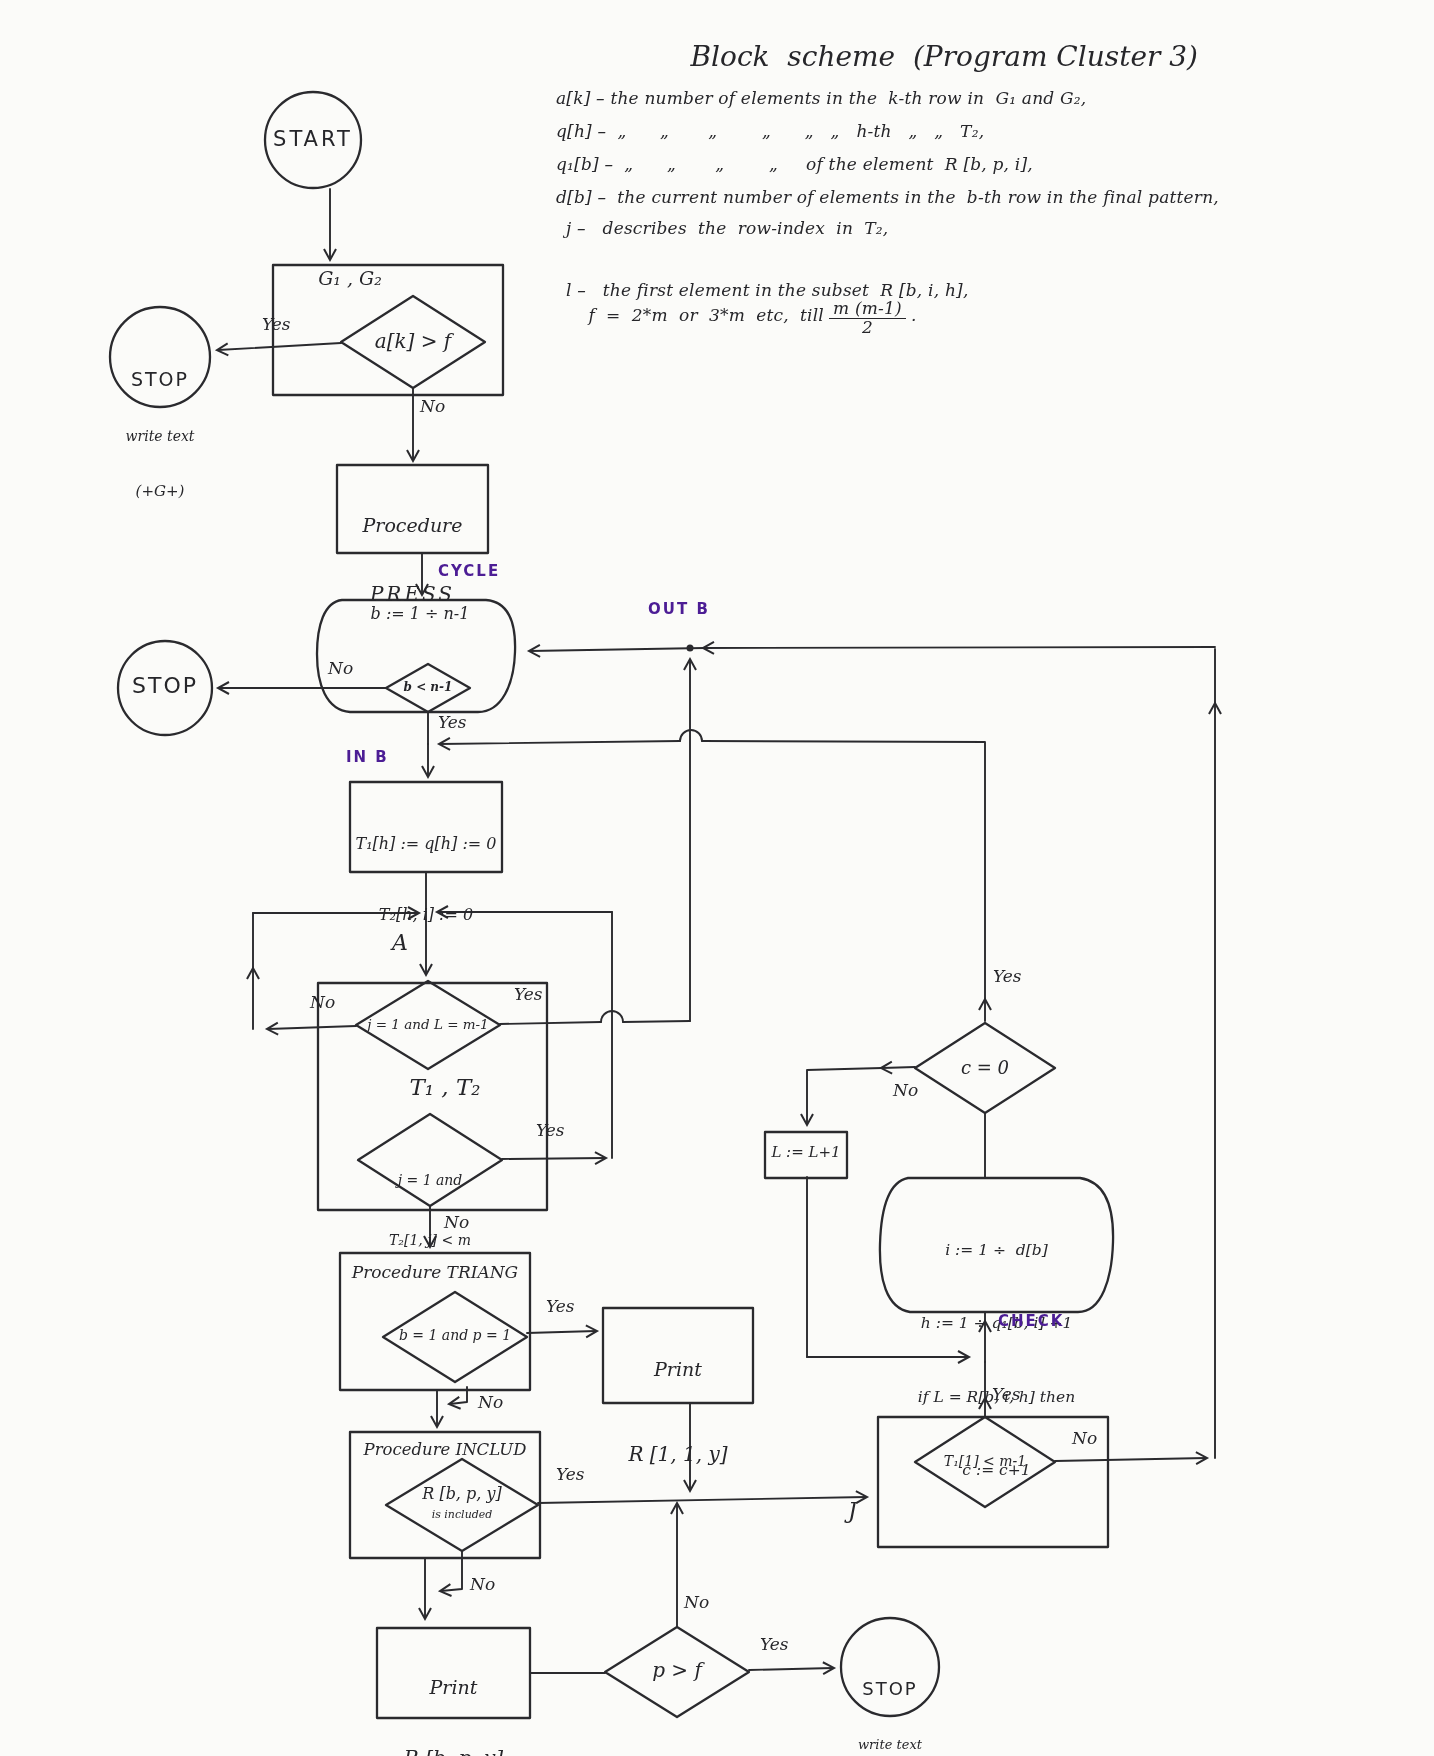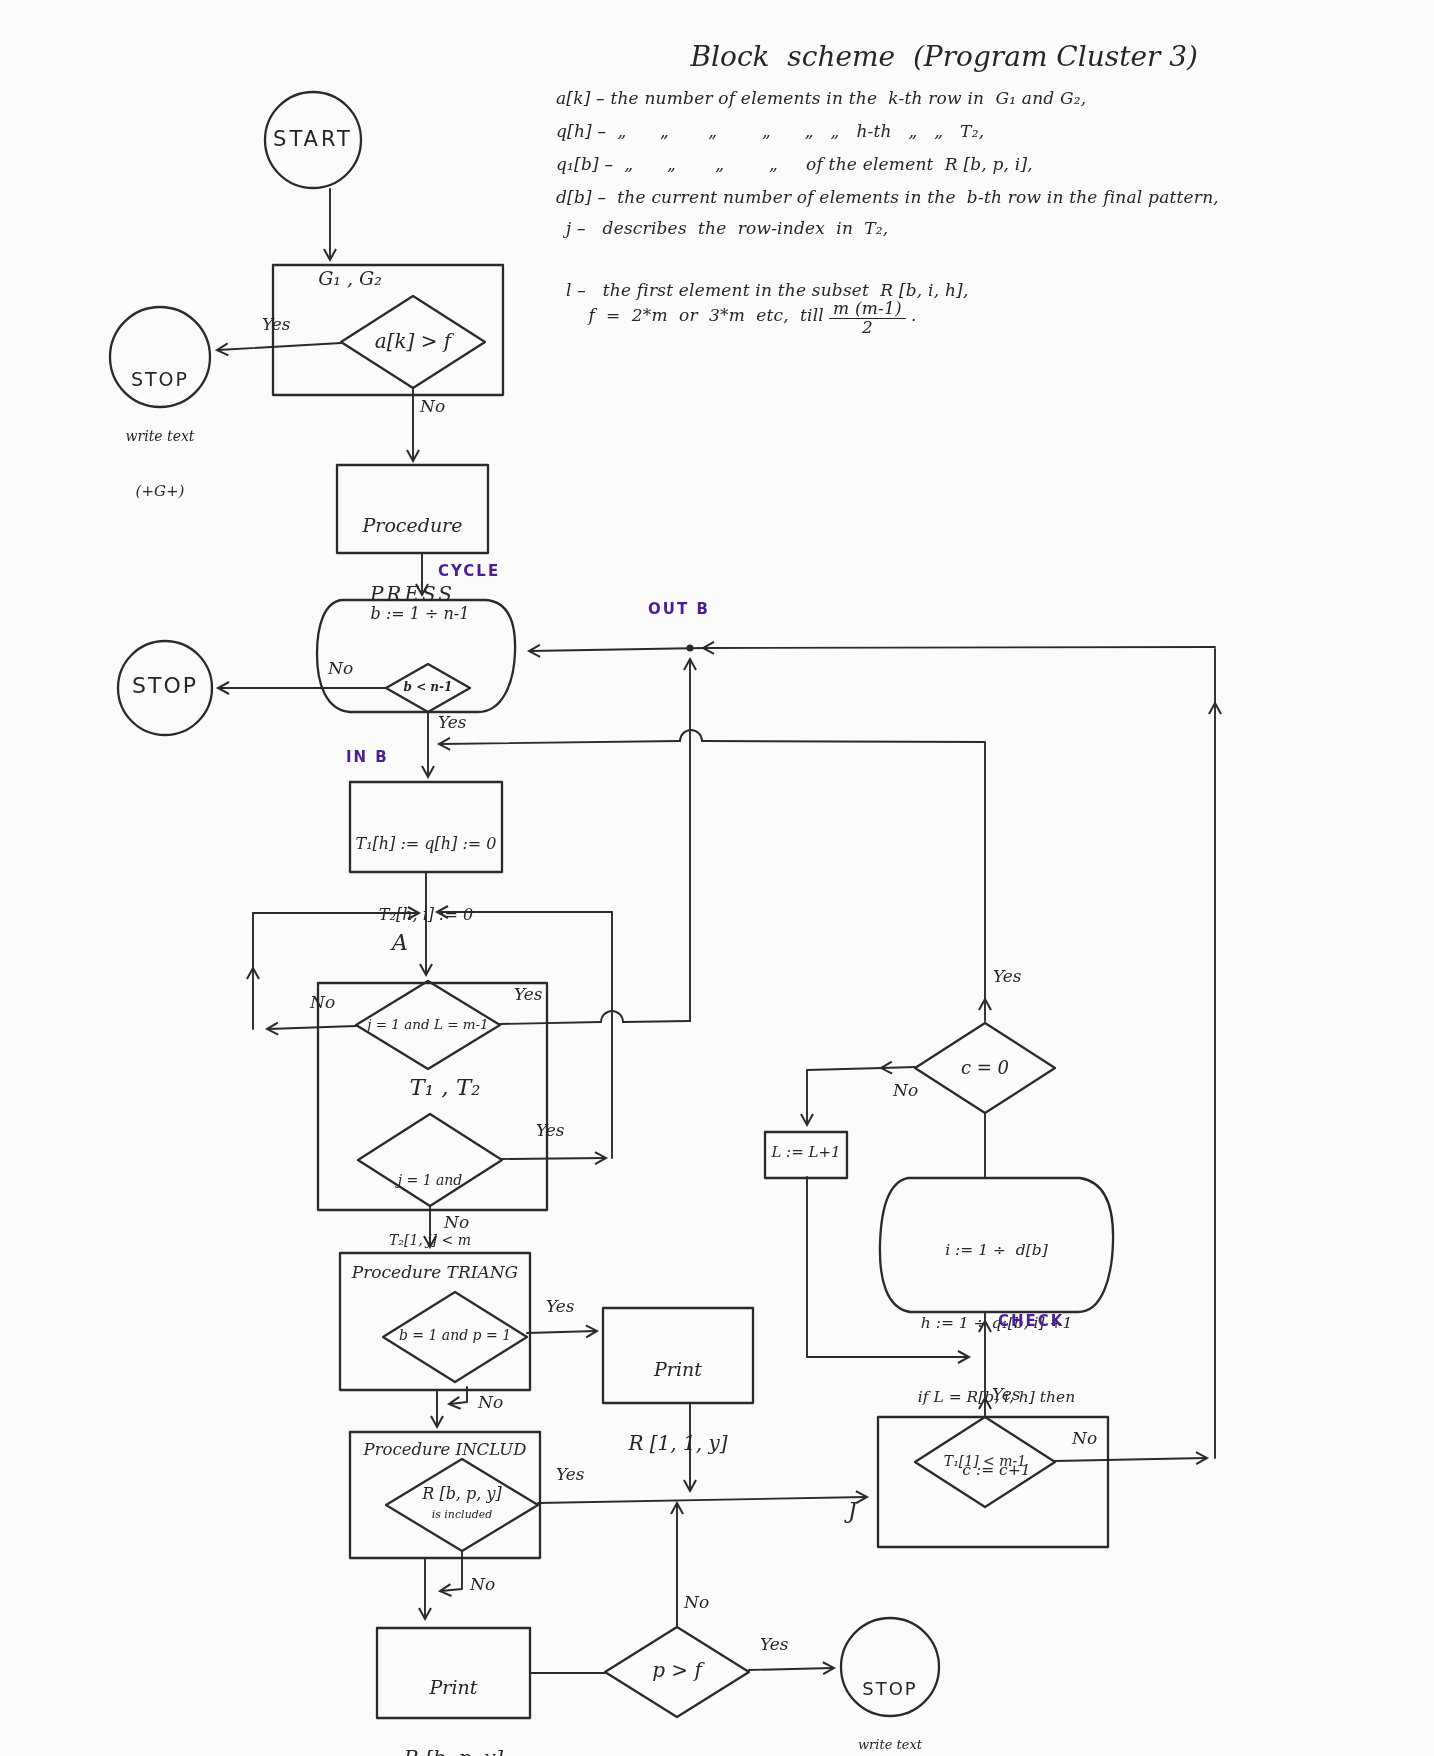--- a/index.html
+++ b/index.html
@@ -167,21 +167,21 @@
   <div class="lbl it c" style="left:360px;top:1134px;width:140px;">
     <div style="font-size:14px;">j = 1 and</div>
     <div style="font-size:14px;margin-top:6px;">T₂[1, j] &lt; m</div>
   </div>
 
   <div class="lbl it c" style="left:345px;top:1262px;width:180px;font-size:17px;">Procedure TRIANG</div>
   <div class="lbl it c" style="left:385px;top:1327px;width:140px;font-size:14px;">b = 1 and p = 1</div>
 
   <div class="lbl it c" style="left:603px;top:1320px;width:150px;">
     <div style="font-size:19px;">Print</div>
-    <div style="font-size:20px;margin-top:13px;">R [1, 1, y]</div>
+    <div style="font-size:20px;margin-top:24px;">R [1, 1, y]</div>
   </div>
 
   <div class="lbl it c" style="left:352px;top:1440px;width:186px;font-size:16.5px;">Procedure INCLUD</div>
   <div class="lbl it c" style="left:392px;top:1484px;width:140px;font-size:16px;">R [b, p, y]</div>
   <div class="lbl it c" style="left:392px;top:1508px;width:140px;font-size:11px;">is included</div>
 
   <div class="lbl it c" style="left:377px;top:1638px;width:153px;">
     <div style="font-size:19px;">Print</div>
     <div style="font-size:20px;margin-top:10px;">R [b, p, y]</div>
   </div>

